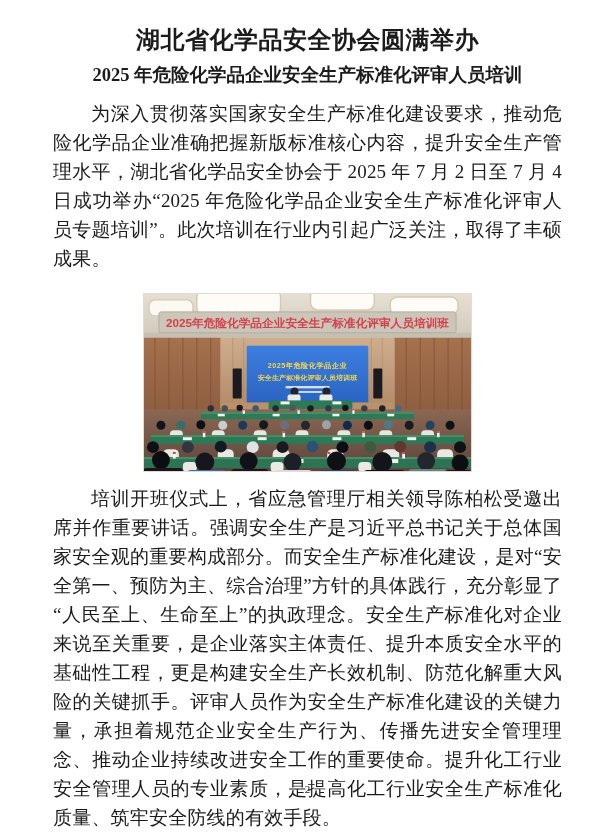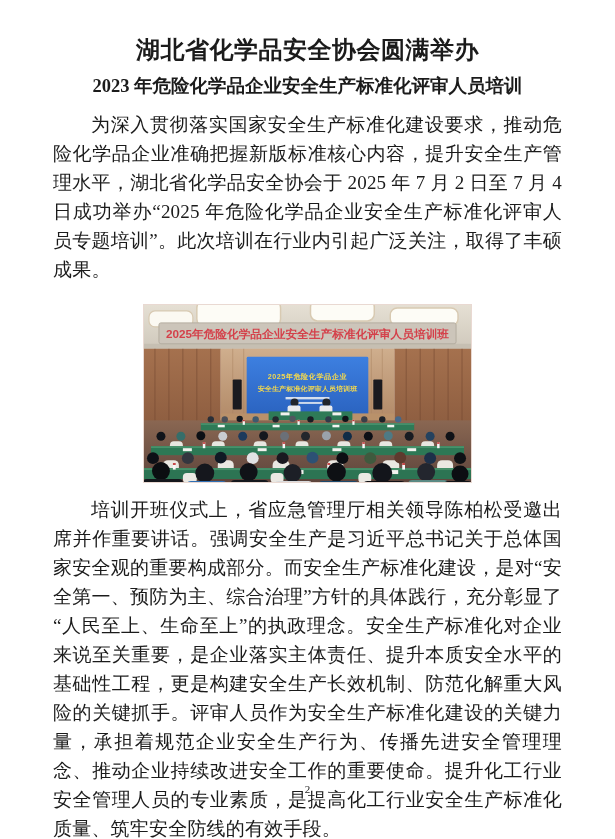--- a/index.html
+++ b/index.html
@@ -7,21 +7,21 @@
     position:relative;
     width:615px; height:839px;
     background:#ffffff;
     box-sizing:border-box;
     padding:27px 53px 0 53px;
     overflow:hidden;
     font-family:"Liberation Serif","DejaVu Serif",serif;
     color:#1b1b1b;
   }
   .title {
-    margin:10px;
+    margin:0;
     font-size:24px; line-height:27px;
     font-weight:bold; text-align:center;
     letter-spacing:0.5px;
   }
   .subtitle {
     margin:9px 0 0 0;
     font-size:18.5px; line-height:24px;
     font-weight:bold; text-align:center;
   }
   .body-par {
@@ -45,21 +45,21 @@
     font-size:11px; line-height:12px;
     color:#222;
   }
 </style>
 </head>
 <body>
 
 <div class="page">
 
   <h1 class="title">湖北省化学品安全协会圆满举办</h1>
-  <h2 class="subtitle">2023 年危险化学品企业安全生产标准化评审人员培训</h2>
+  <h2 class="subtitle">2025 年危险化学品企业安全生产标准化评审人员培训</h2>
 
   <p class="body-par">为深入贯彻落实国家安全生产标准化建设要求，推动危险化学品企业准确把握新版标准核心内容，提升安全生产管理水平，湖北省化学品安全协会于 2025 年 7 月 2 日至 7 月 4 日成功举办“2025 年危险化学品企业安全生产标准化评审人员专题培训”。此次培训在行业内引起广泛关注，取得了丰硕成果。</p>
 
   <figure class="photo">
     <svg viewBox="0 0 330 180" width="329" height="179" preserveAspectRatio="none">
       <defs>
         <linearGradient id="gCeil" x1="0" y1="0" x2="0" y2="1">
           <stop offset="0" stop-color="#e6e0d4"></stop>
             <stop offset="1" stop-color="#cfc8bb"></stop>
         </linearGradient>

